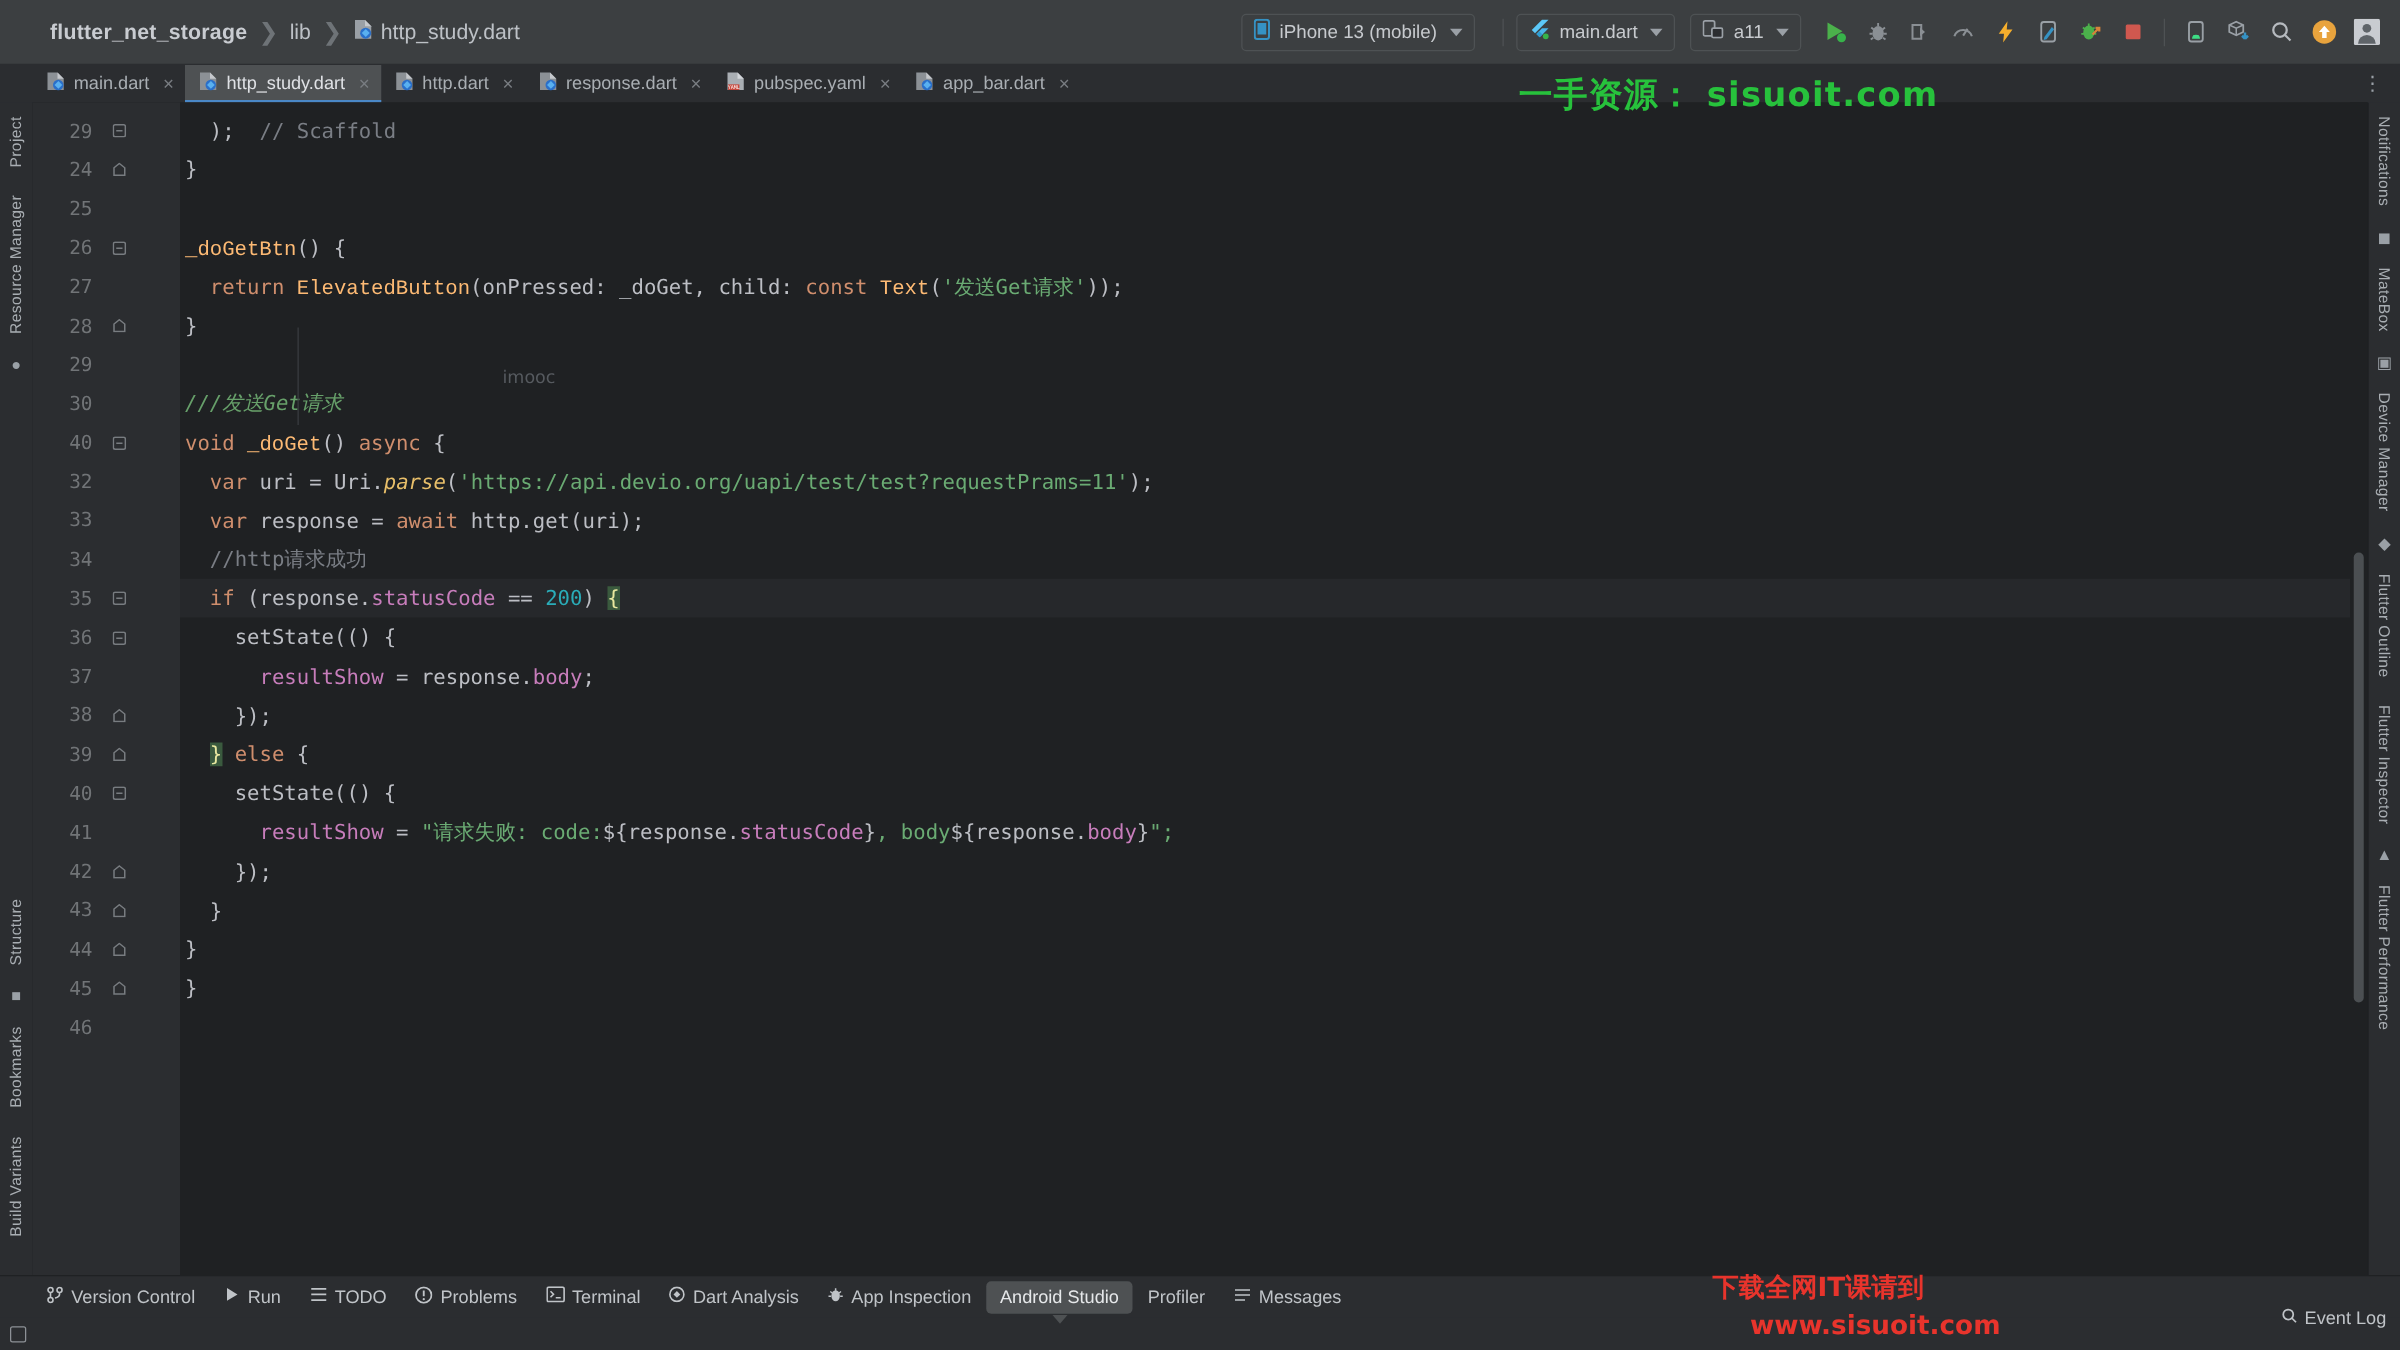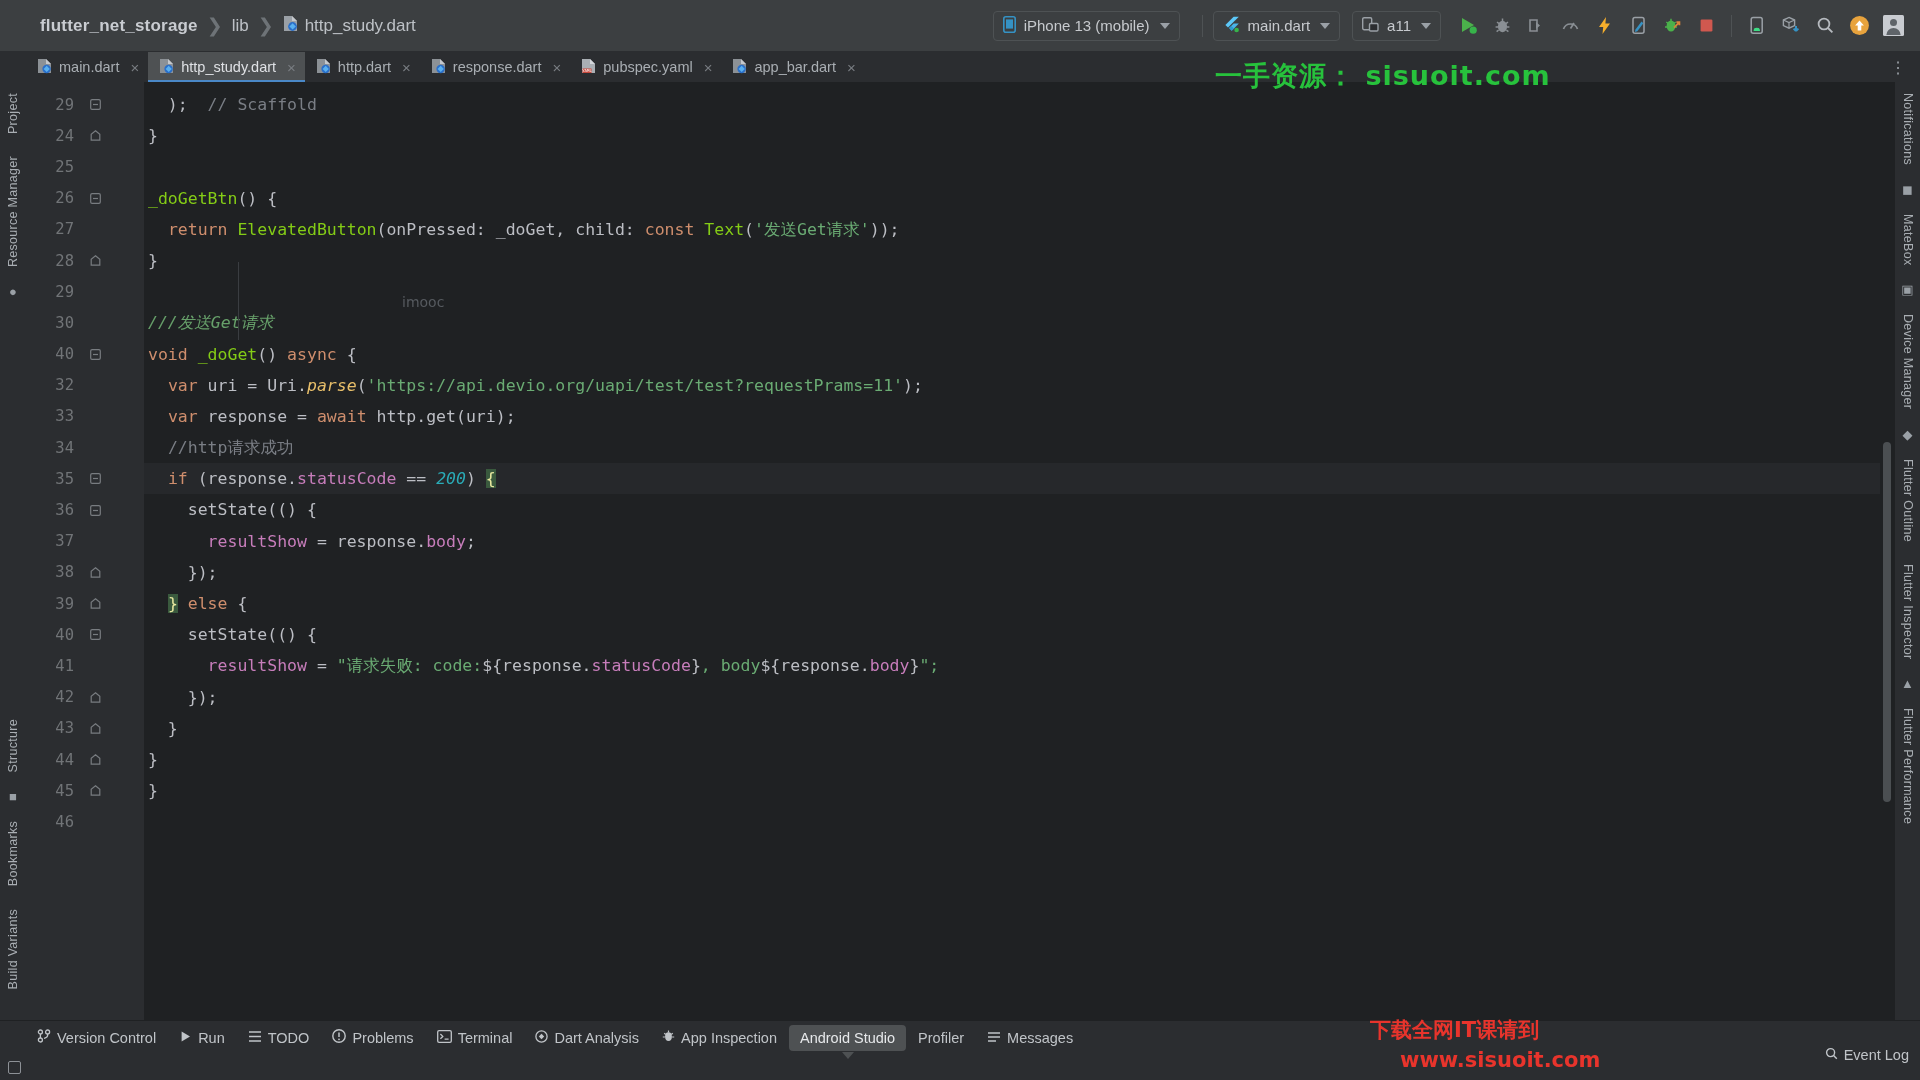--- a/index.html
+++ b/index.html
@@ -80,26 +80,26 @@
     flex:1 1 auto; background:#1f2123; padding-top:7px; position:relative;
     font-family:"DejaVu Sans Mono", monospace; font-size:16.5px;
     overflow:hidden; min-width:0;
   }
   .cline { height:31.2px; line-height:31.2px; white-space:pre; padding-left:4px; }
   .cline.current { background:#26282b; }
   .indent-guide { position:absolute; width:1px; background:#3a3d41; }
 
   
   .kw      { color:#cf8e6d; }
-  .fn      { color:#84cc16; }
+  .fn      { color:#fdba74;font-family:Liberation Mono, monospace; }
   .fn-i    { color:#e8bf6a; font-style:italic; }
   .cmt     { color:#7a7e85; }
   .cmt-doc { color:#67a06a; font-style:italic; }
   .str     { color:#6aab73; }
-  .num     { color:#2aacb8;font-style:italic; }
+  .num     { color:#2aacb8; }
   .fld     { color:#c77dbb;margin-top:16px; }
   .plain   { color:#bcbec4; }
   .punct   { color:#bcbec4; }
   .brmatch { background:#3a5a3e; color:#e8e8a0; }
 
   
   .vscroll { position:absolute; right:0; top:0; width:14px; height:100%; background:#1f2123; }
   .vthumb { position:absolute; right:3px; width:8px; border-radius:4px; background:#4b4f52; }
 
   

